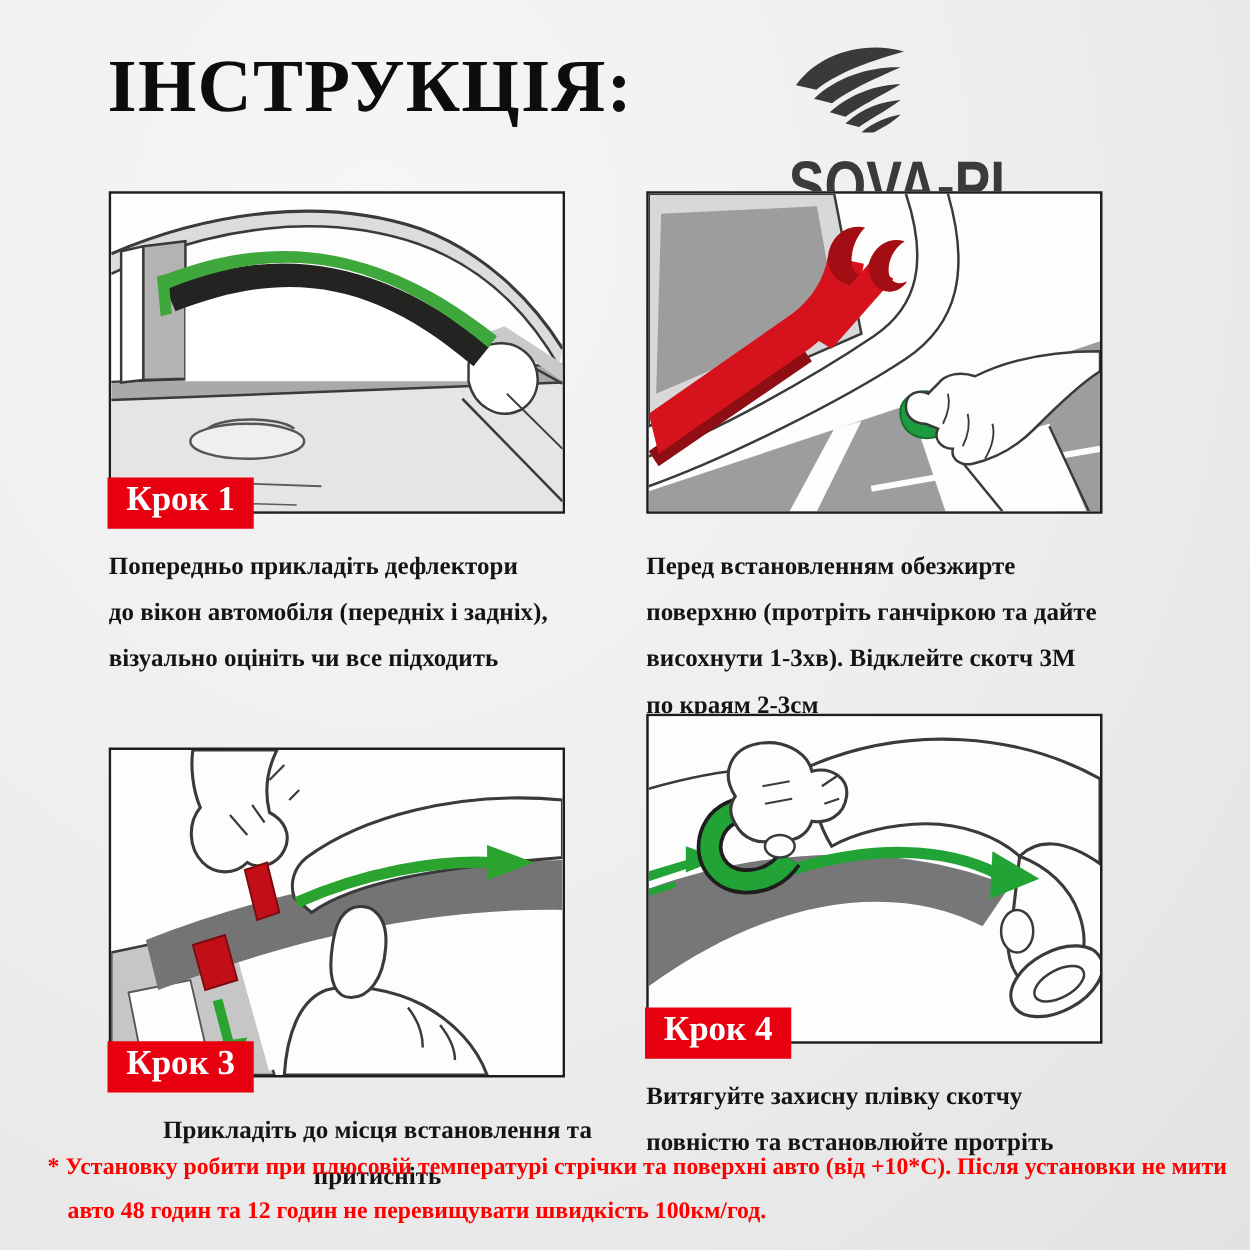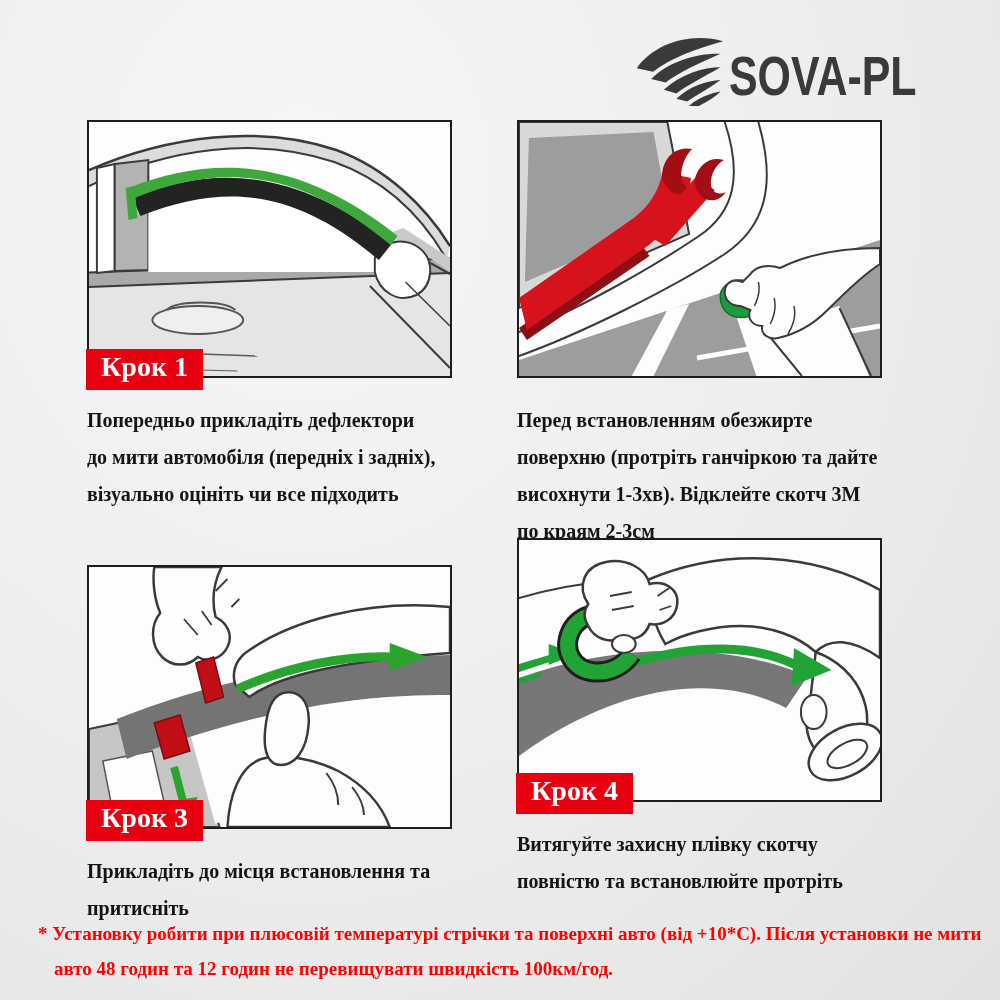--- a/index.html
+++ b/index.html
@@ -6,27 +6,27 @@
   body{background:#e8e8e8;}
   .page{
     position:relative;width:1000px;height:1000px;overflow:hidden;
     background:radial-gradient(ellipse at 30% 18%, #f6f6f6 0%, #efefef 45%, #e7e7e7 80%, #e2e2e2 100%);
     font-family:"Liberation Serif", serif;
   }
   .title{
     position:absolute;left:86px;top:36px;margin:0;
     font-size:60px;font-weight:bold;color:#0d0d0d;letter-spacing:1px;line-height:1.1;
   }
-  .logo{position:absolute;left:631px;top:34px;display:flex;align-items:flex-start;}
+  .logo{position:absolute;left:631px;top:34px;display:flex;align-items:flex-start;flex-direction:column;}
   .logo svg{width:98px;height:72px;flex:0 0 auto;}
   .logo-text{
     font-family:"Liberation Sans", sans-serif;font-weight:bold;font-size:55px;color:#3a3a3c;
     transform:scaleX(0.78);transform-origin:left top;margin-left:0px;margin-top:10px;white-space:nowrap;
   }
-  .step{position:absolute;}
+  .step{position:absolute;margin-top:33px;}
   .panel{
     position:relative;width:365px;height:258px;box-sizing:border-box;
     border:2px solid #1d1d1d;background:#fdfdfd;
   }
   .panel.tall{height:264px;}
   .panel svg{display:block;width:100%;height:100%;}
   .badge{
     position:absolute;left:-3px;bottom:-14px;z-index:3;
     background:#e90010;color:#ffffff;font-weight:bold;font-size:28px;
     padding:2px 15px 7px 15px;line-height:1.15;
@@ -39,20 +39,21 @@
     position:absolute;left:38px;top:916px;width:950px;
     font-size:19px;font-weight:bold;color:#fe0000;line-height:35px;
     white-space:pre-line;text-indent:-16px;padding-left:16px;
   }
 </style>
 </head>
 <body>
 
 <div class="page">
 
+  <h1 class="title">ІНСТРУКЦІЯ:</h1>
 
   <div class="logo">
     <svg viewBox="0 0 100 80">
       <g fill="#3a3a3c">
         <path d="M2,38 C22,10 62,-2 98,8 C70,16 40,26 20,42 Z"></path>
         <path d="M18,50 C38,30 70,21 95,22 C72,32 48,43 34,54 Z"></path>
         <path d="M32,62 C50,45 76,37 95,37 C76,48 58,57 46,66 Z"></path>
         <path d="M46,72 C60,58 80,52 95,51 C80,62 66,69 58,75 Z"></path>
         <path d="M60,80 C70,71 84,66 95,64 C86,73 74,78 68,82 Z"></path>
       </g>
@@ -87,21 +88,21 @@
           </g>
           <line x1="284" y1="164" x2="365" y2="246" stroke="#3a3a3a" stroke-width="2"></line>
           <line x1="320" y1="160" x2="365" y2="204" stroke="#3a3a3a" stroke-width="1.5"></line>
           <line x1="0" y1="228" x2="170" y2="234" stroke="#5a5a5a" stroke-width="1.5"></line>
           <line x1="0" y1="245" x2="150" y2="249" stroke="#5a5a5a" stroke-width="1.2"></line>
         </g>
       </svg>
       <div class="badge"><span>Крок 1</span></div>
     </div>
     <div class="step-text">Попередньо прикладіть дефлектори
-до мити автомобіля (передніх і задніх),
+до вікон автомобіля (передніх і задніх),
 візуально оцініть чи все підходить</div>
   </div>
 
   <div class="step" id="step2" style="left:517px;top:120px;width:440px;">
     <div class="panel">
       <svg viewBox="0 0 365 254" preserveAspectRatio="none">
         <rect width="365" height="254" fill="#fdfdfd"></rect>
         <polygon points="0,238 365,118 365,254 0,254" fill="#9d9d9d"></polygon>
         <polygon points="150,188 172,182 136,254 114,254" fill="#fdfdfd"></polygon>
         <polygon points="210,166 262,154 330,254 240,254" fill="#fdfdfd"></polygon>
@@ -127,21 +128,21 @@
           <path d="M238,184 C242,176 244,168 242,160 M254,202 C258,194 260,184 258,176 M272,212 C278,202 280,192 278,184" fill="none" stroke="#3a3a3a" stroke-width="1.5"></path>
         </g>
       </svg>
     </div>
     <div class="step-text">Перед встановленням обезжирте
 поверхню (протріть ганчіркою та дайте
 висохнути 1-3хв). Відклейте скотч 3М
 по краям 2-3см</div>
   </div>
 
-  <div class="step" id="step3" style="left:87px;top:565px;width:430px;">
+  <div class="step" id="step3" style="left:87px;top:565px;width:430px;text-align:center;">
     <div class="panel tall">
       <svg viewBox="0 0 365 260" preserveAspectRatio="none">
         <rect width="365" height="260" fill="#fdfdfd"></rect>
         <g>
           <polygon points="0,162 96,142 132,260 0,260" fill="#c6c6c6" stroke="#3a3a3a" stroke-width="2"></polygon>
           <polygon points="14,194 64,184 78,244 26,254" fill="#fdfdfd" stroke="#555555" stroke-width="1.5"></polygon>
           <line x1="100" y1="150" x2="130" y2="256" stroke="#fdfdfd" stroke-width="5"></line>
         </g>
         <path d="M28,152 C130,112 245,90 365,88 L365,128 C250,126 140,154 38,192 Z" fill="#747474"></path>
         <path d="M148,168 C200,146 258,134 300,132" fill="none" stroke="#fdfdfd" stroke-width="3"></path>

